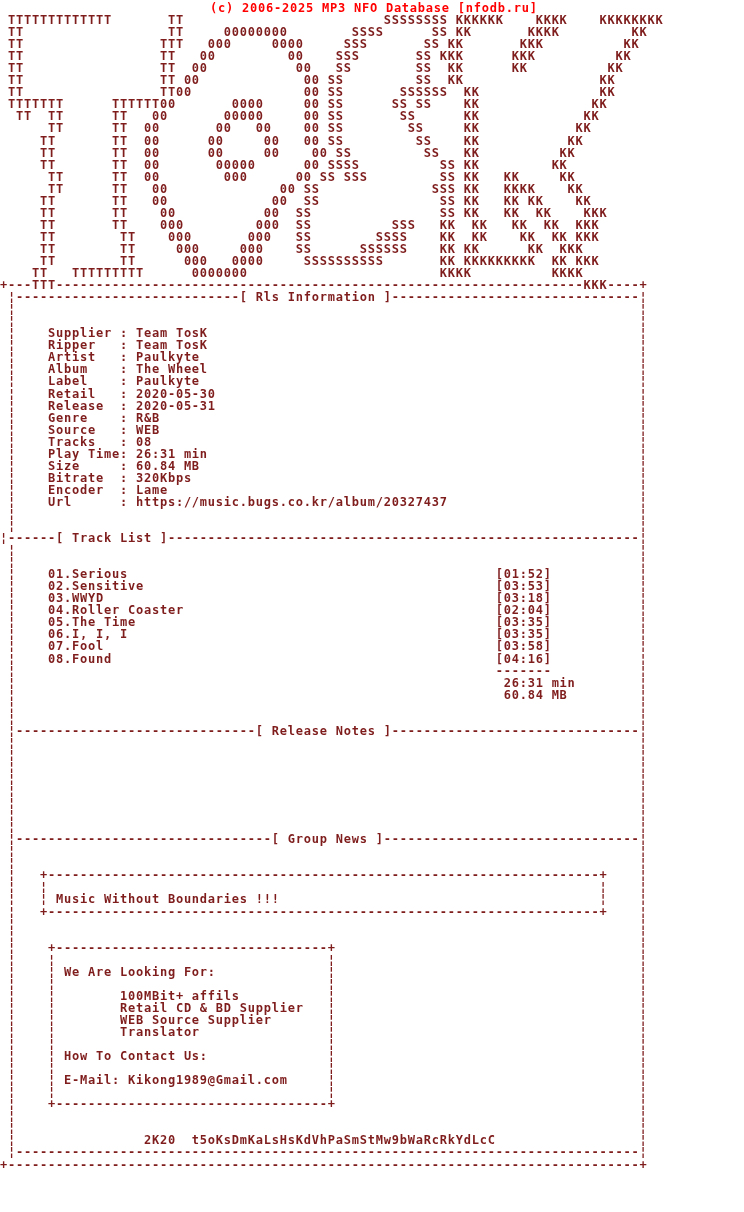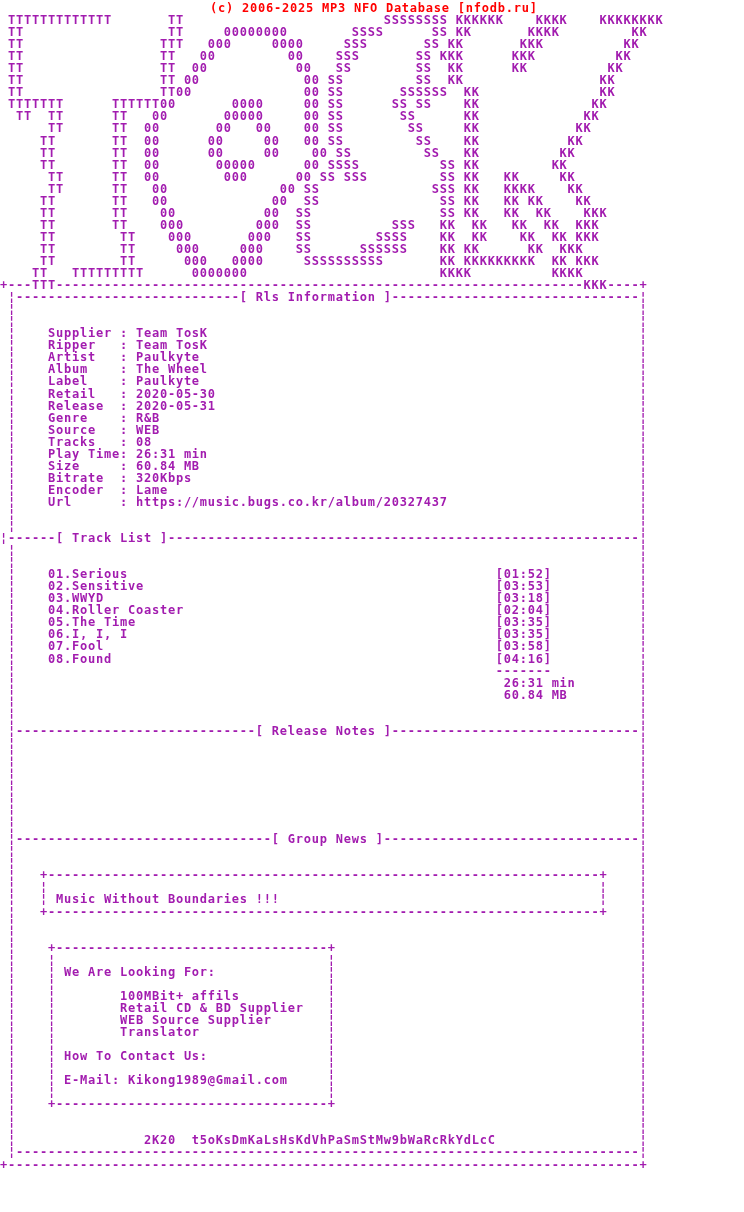--- a/index.html
+++ b/index.html
@@ -15,21 +15,21 @@
     padding-top: 2px;
     box-sizing: border-box;
   }
   .nfo {
     font-family: "DejaVu Sans Mono", "Liberation Mono", monospace;
     font-weight: bold;
     font-size: 12px;
     line-height: 12.05px;
     letter-spacing: 0.77px;
     white-space: pre;
-    color: #a21caf;
+    color: #7f1d1d;
     margin: 0;
   }
   .banner {
     color: #ff0000;
     padding-left: 210px;
     height: 12.05px;
   }
 </style>
 </head>
 <body>

